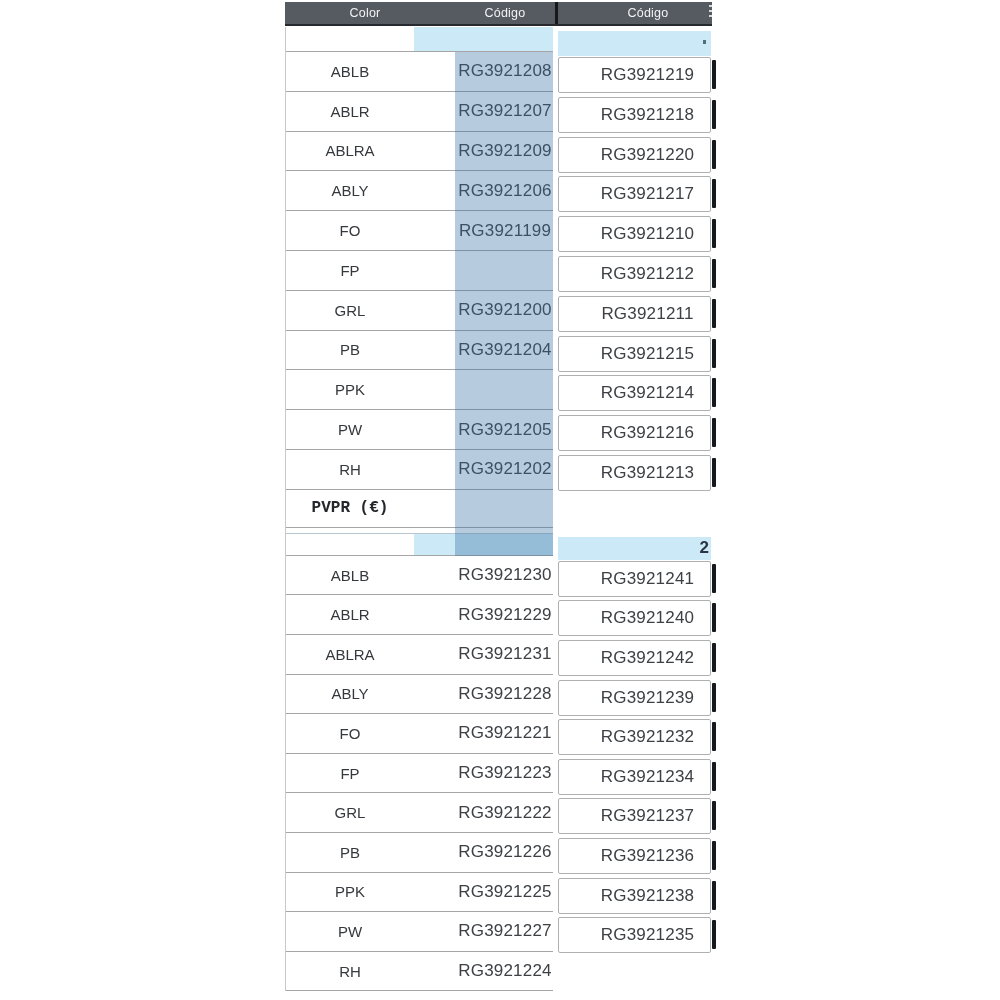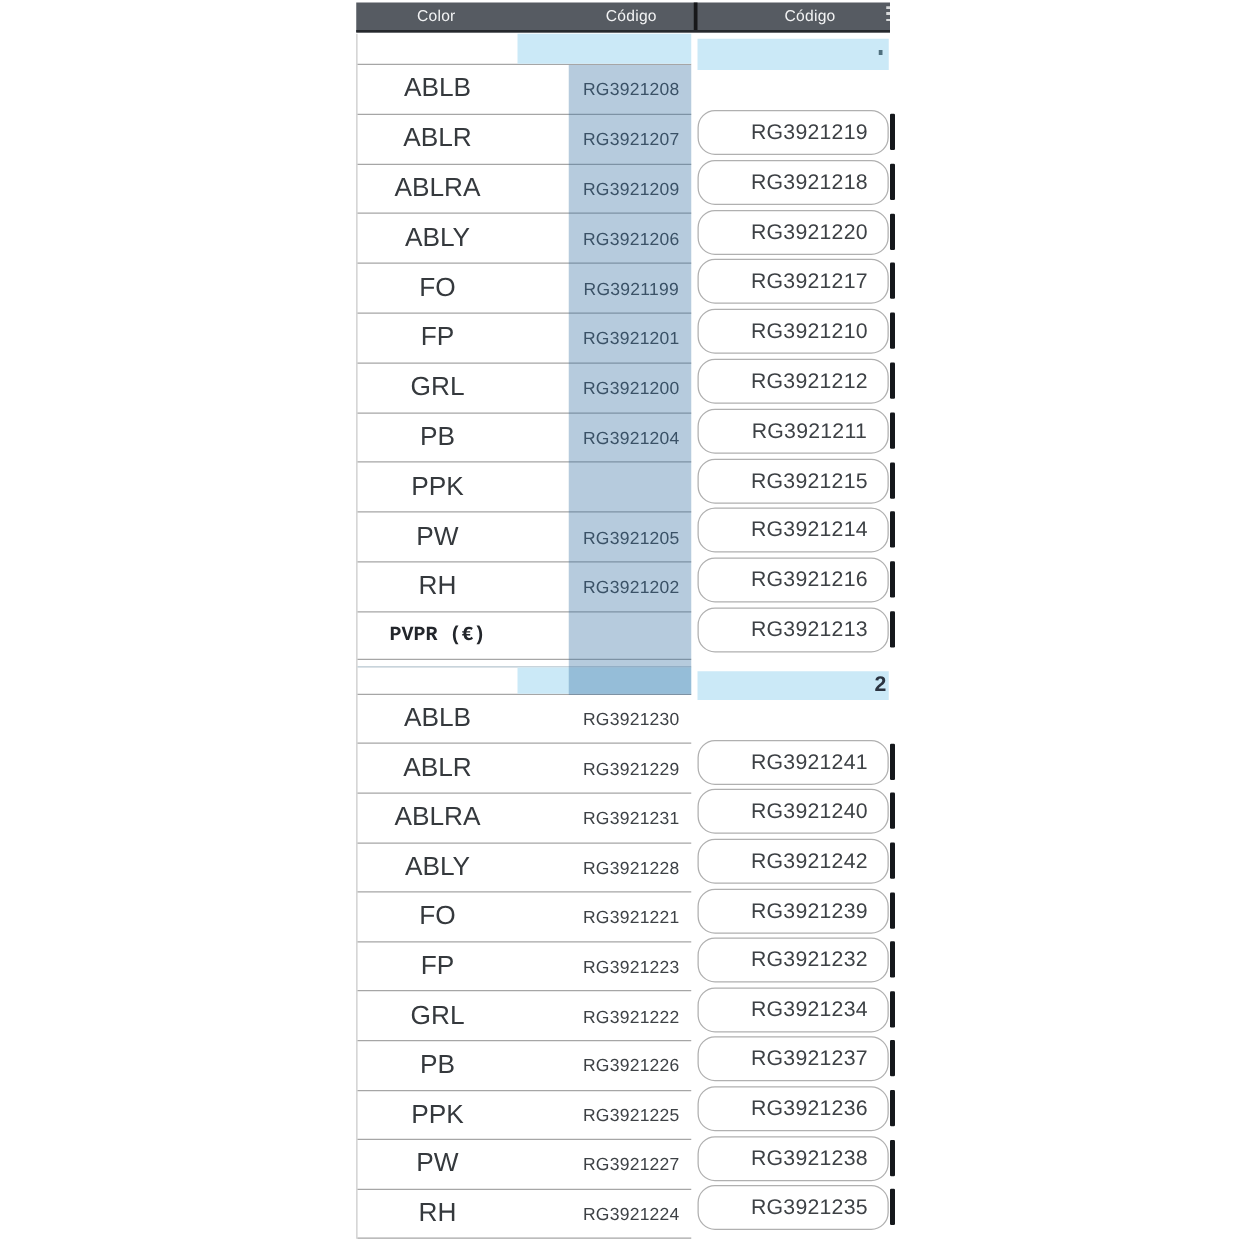--- a/index.html
+++ b/index.html
@@ -9,21 +9,21 @@
   }
   
   .header-bar{
     position:absolute;left:285px;top:2px;width:427px;height:24px;
     background:#565b62;border-bottom:2px solid #26292d;box-sizing:border-box;
   }
   .header-bar .hlabel{
     position:absolute;top:0;height:22px;line-height:22px;
     color:#f2f3f4;font-size:12.5px;text-align:center;letter-spacing:.2px;
   }
-  .h-color{left:0;width:128px;}
+  .h-color{left:16px;width:128px;}
   .h-cod1{left:130px;width:140px;padding-left:40px;box-sizing:border-box;}
   .h-cod2{left:273px;width:154px;padding-left:26px;box-sizing:border-box;}
   .h-div{position:absolute;left:270px;top:0;width:3px;height:22px;background:#17181a;}
   .h-frag{
     position:absolute;right:0;top:3px;width:3px;height:15px;
     background:repeating-linear-gradient(to bottom,#d7d9da 0 2px,#565b62 2px 5px);
   }
   
   .left-strip{
     position:absolute;left:285px;top:27px;width:268px;
@@ -35,46 +35,46 @@
   .lrow.blue-left{height:25px;}
   .lrow.blue2-left{height:23px;border-top:1px solid #b7c6cf;}
   .lrow.pvpr-row{height:38px;font-family:Liberation Mono, monospace;}
   .gap5{height:5px;}
   .blue-fill{
     position:absolute;left:128px;top:0;right:0;bottom:0;background:#cbe9f7;
   }
   .c1{
     position:absolute;left:0;top:0;width:128px;height:100%;
     display:flex;align-items:center;justify-content:center;
-    font-size:21px;color:#35393d;
+    font-size:15px;color:#35393d;
   }
   .c2{
     position:absolute;left:128px;top:0;width:140px;height:100%;
     padding-left:42px;box-sizing:border-box;
     display:flex;align-items:center;justify-content:center;
-    font-size:14px;color:#3d4145;letter-spacing:.2px;
+    font-size:17px;color:#3d4145;letter-spacing:.2px;
   }
   .pvpr-label{
     position:absolute;left:0;top:0;width:128px;height:100%;
     display:flex;align-items:center;justify-content:center;
     font-size:16px;font-weight:bold;color:#23262b;
   }
   
   .right-col{position:absolute;left:558px;top:31px;width:153px;}
   .rslot{position:relative;box-sizing:border-box;}
   .rslot.h-data1{height:39.8px;}
   .rslot.h-data2{height:39.6px;}
   .rslot.rblue1{height:25px;}
   .rslot.rempty{height:38px;}
   .rslot.rblue2{height:23px;}
   .rcell{
     position:absolute;left:0;top:1px;width:153px;height:36px;
-    background:#ffffff;border:1px solid #b0b0b0;border-radius:14px;box-sizing:border-box;
+    background:#ffffff;border:1px solid #b0b0b0;border-radius:2px;box-sizing:border-box;
     padding-left:26px;display:flex;align-items:center;justify-content:center;
-    font-size:17px;color:#3d4145;letter-spacing:.2px;margin-top:31px;
+    font-size:17px;color:#3d4145;letter-spacing:.2px;
   }
   .rcell::after{
     content:"";position:absolute;right:-6px;top:2px;width:4px;height:29px;
     background:#15181c;border-radius:1px;
   }
   .rbluecell{
     position:absolute;left:0;top:0;width:153px;height:100%;background:#cbe9f7;
   }
   .mini-dot{position:absolute;right:5px;top:9px;width:3px;height:4px;background:#50707e;}
   .rblue2-val{
@@ -120,21 +120,20 @@
     <div class="lrow h-data1">
         <span class="c1">ABLY</span>
         <span class="c2">RG3921206</span>
       </div>
     <div class="lrow h-data1">
         <span class="c1">FO</span>
         <span class="c2">RG3921199</span>
       </div>
     <div class="lrow h-data1">
         <span class="c1">FP</span>
-        <span class="c2">RG3921201</span>
       </div>
     <div class="lrow h-data1">
         <span class="c1">GRL</span>
         <span class="c2">RG3921200</span>
       </div>
     <div class="lrow h-data1">
         <span class="c1">PB</span>
         <span class="c2">RG3921204</span>
       </div>
     <div class="lrow h-data1">

